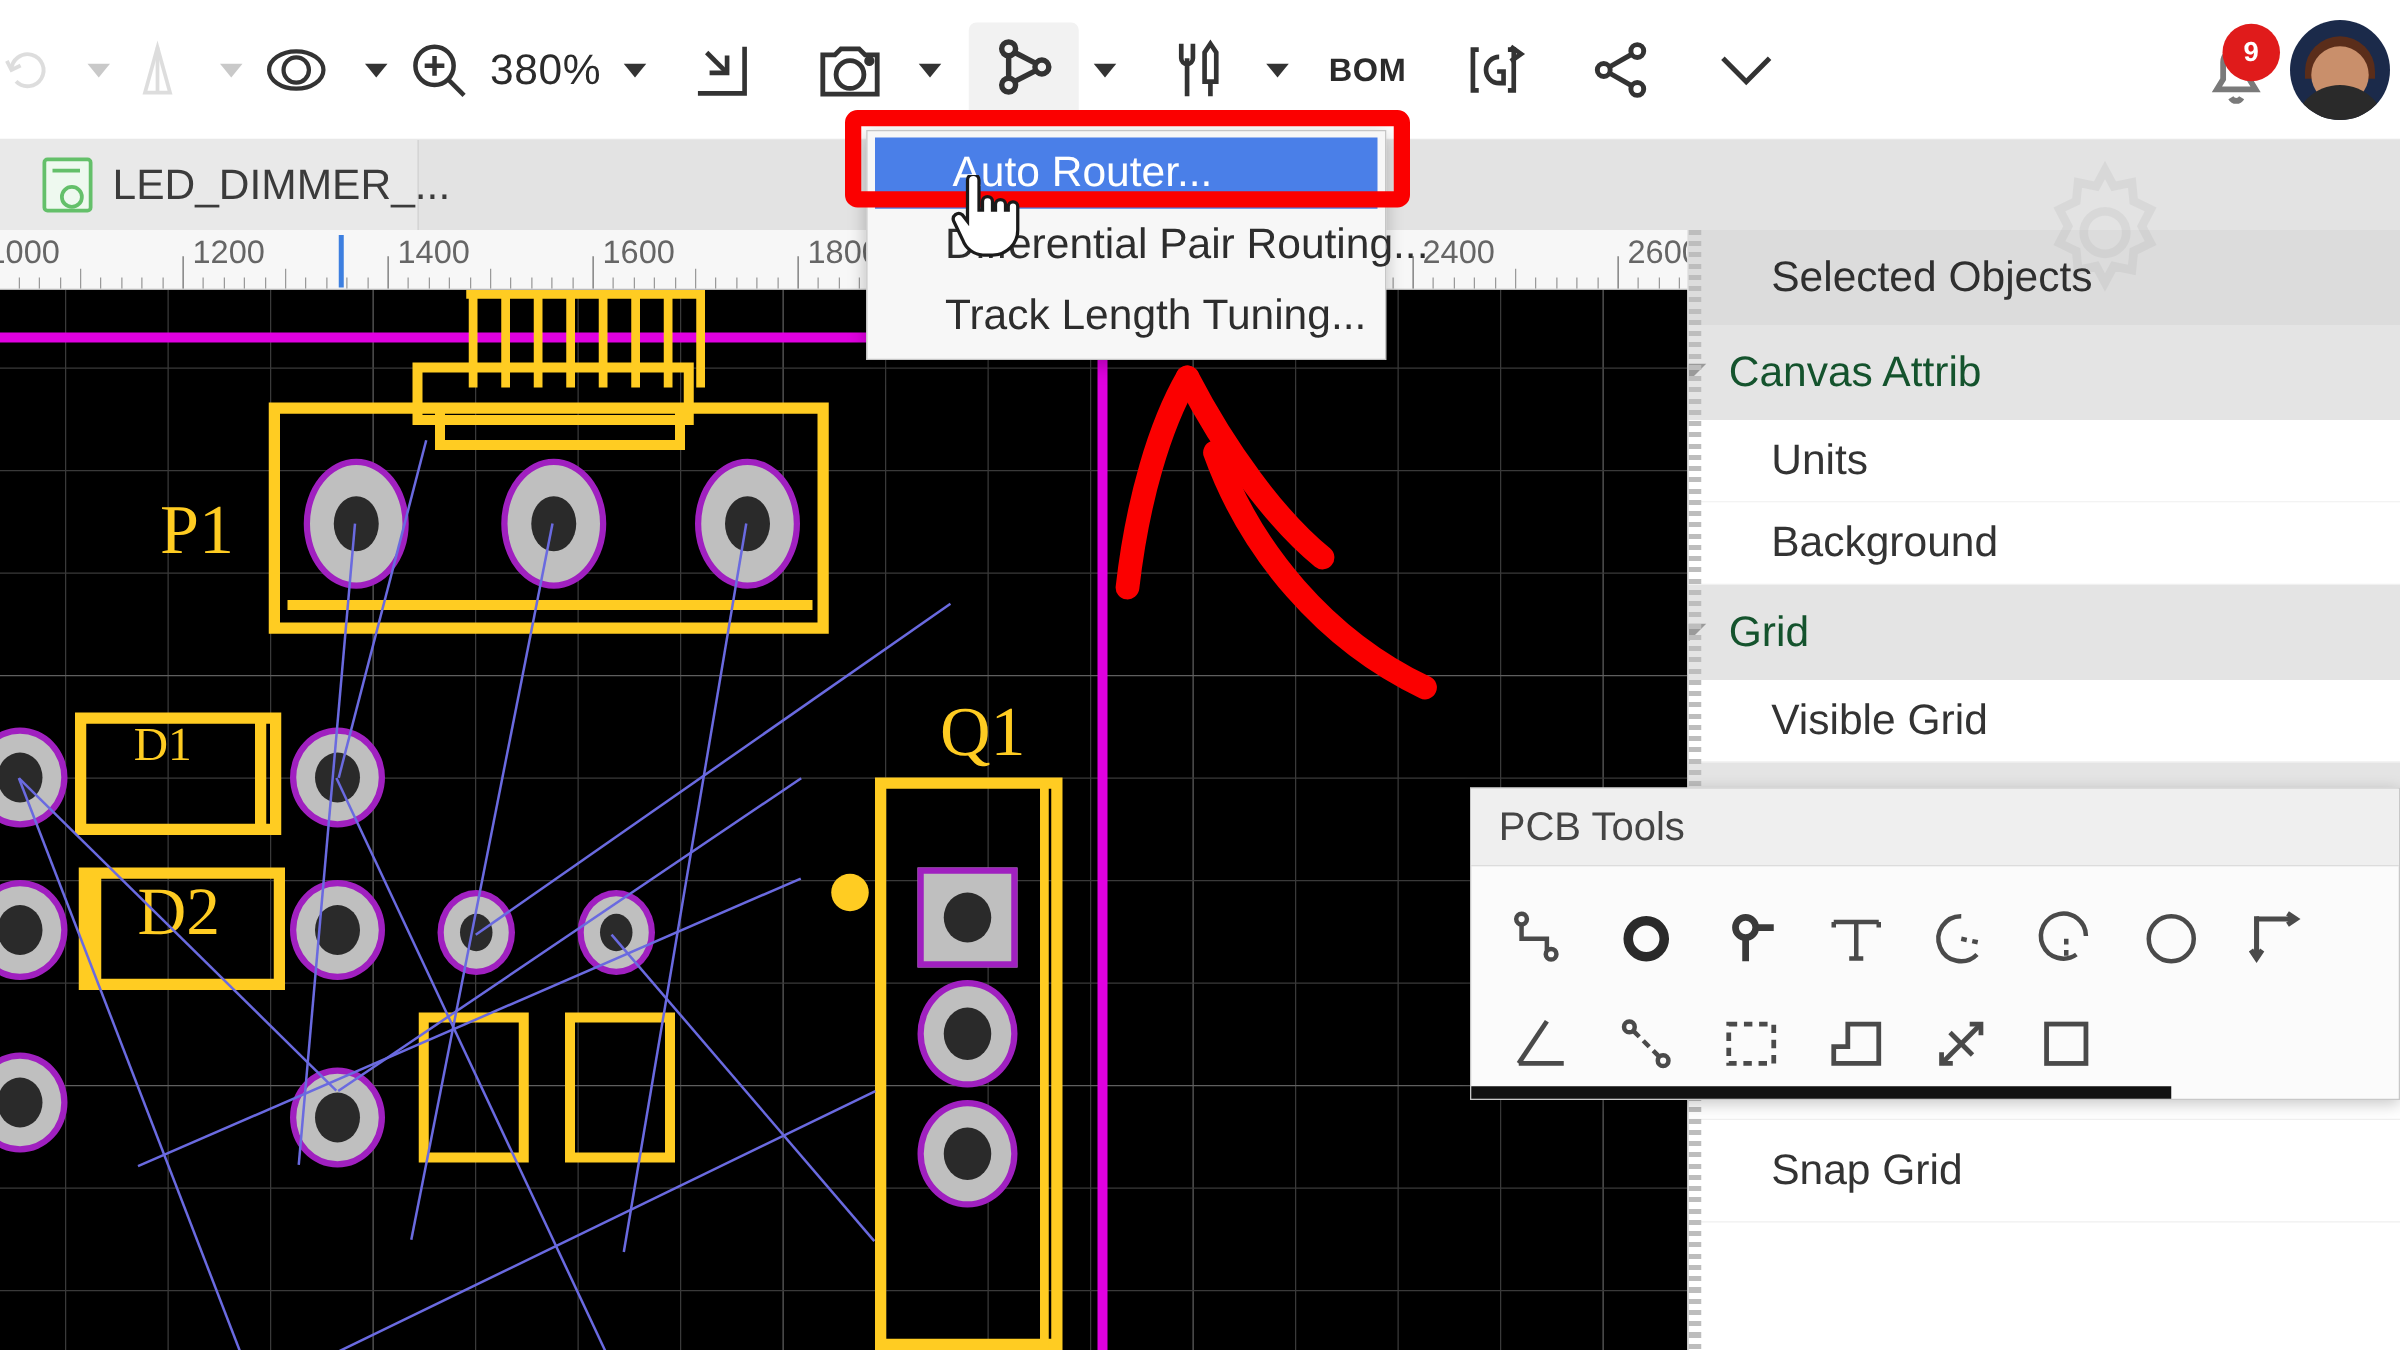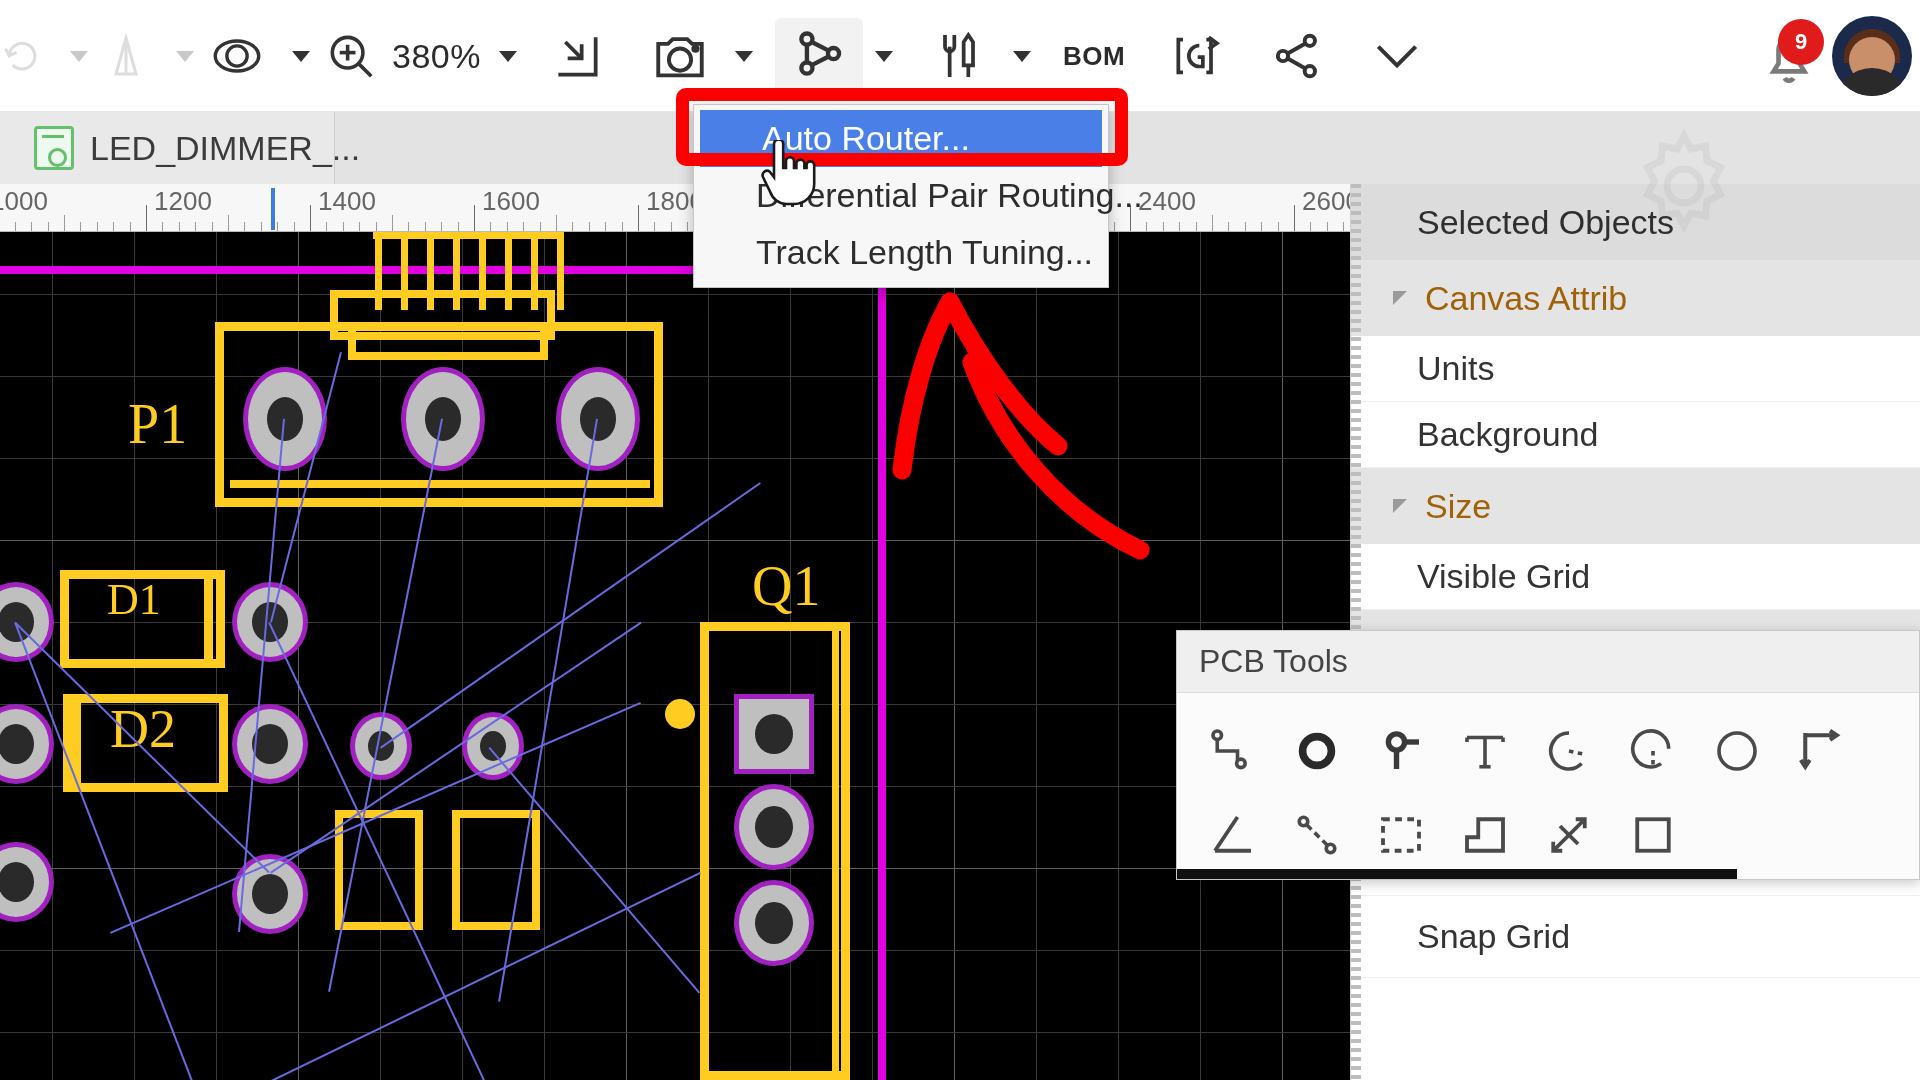--- a/index.html
+++ b/index.html
@@ -102,21 +102,21 @@
 
   
   .arrow { position:absolute; left:840px; top:250px; z-index:45; pointer-events:none; }
 
   
   .rpanel { position:absolute; right:0; top:184px; width:570px; height:896px;
     background:#fff; border-left:1px solid #cfcfcf; }
   .rp-head { height:76px; background:#dcdcdc; display:flex; align-items:center;
     padding-left:66px; font-size:34px; color:#2f2f2f; }
   .rp-group { height:76px; background:#e4e4e4; display:flex; align-items:center;
-    padding-left:42px; font-size:34px; color:#a16207; cursor:pointer; }
+    font-size:34px; color:#14532d; cursor:pointer; }
   .tri { width:0;height:0;border-top:14px solid #9a9a9a;
     border-right:14px solid transparent; margin-right:18px; }
   .rp-row { height:66px; background:#fff; display:flex; align-items:center;
     padding-left:66px; font-size:34px; color:#333; border-bottom:1px solid #f0f0f0; }
   .rp-blank { background:#e4e4e4; }
   .rp-dots { position:absolute; left:0; top:0; width:10px; height:100%;
     background-image:repeating-linear-gradient(to bottom,#bdbdbd 0 4px,transparent 4px 9px);}
   .gearwm { position:absolute; right:176px; top:-58px; width:120px;height:120px;
     opacity:.08; }
 
@@ -426,21 +426,21 @@
       </div>
     <div class="pad" style="left:401px;top:135px;width:84px;height:104px">
       <div class="hole" style="width:36px;height:44px"></div>
       </div>
     <div class="pad" style="left:556px;top:135px;width:84px;height:104px">
       <div class="hole" style="width:36px;height:44px"></div>
       </div>
 
     <div class="silk" style="left:60px;top:338px;width:165px;height:98px;border-width:9px"></div>
     <div class="silkline" style="left:204px;top:346px;width:9px;height:82px"></div>
-    <div class="reflabel" style="left:107px;top:342px;font-size:44px">D1</div>
+    <div class="reflabel" style="left:107px;top:342px;font-size:38px">D1</div>
     <div class="pad" style="left:-22px;top:350px;width:76px;height:80px">
       <div class="hole" style="width:36px;height:40px"></div>
       </div>
     <div class="pad" style="left:232px;top:350px;width:76px;height:80px">
       <div class="hole" style="width:36px;height:40px"></div>
       </div>
 
     <div class="silk" style="left:63px;top:462px;width:165px;height:98px;border-width:9px"></div>
     <div class="silkline" style="left:72px;top:470px;width:9px;height:82px"></div>
     <div class="reflabel" style="left:110px;top:466px;font-size:54px">D2</div>
@@ -554,21 +554,21 @@
     </div>
     <div class="rp-row">
       <span>Units</span>
     </div>
     <div class="rp-row">
       <span>Background</span>
     </div>
 
     <div class="rp-group">
       <span class="tri"></span>
-      <span>Size</span>
+      <span>Grid</span>
     </div>
     <div class="rp-row">
       <span>Visible Grid</span>
     </div>
 
     <div class="rp-row rp-blank" style="height:204px"></div>
 
     <div class="rp-row" style="height:82px">
       <span>Grid Size</span>
     </div>

